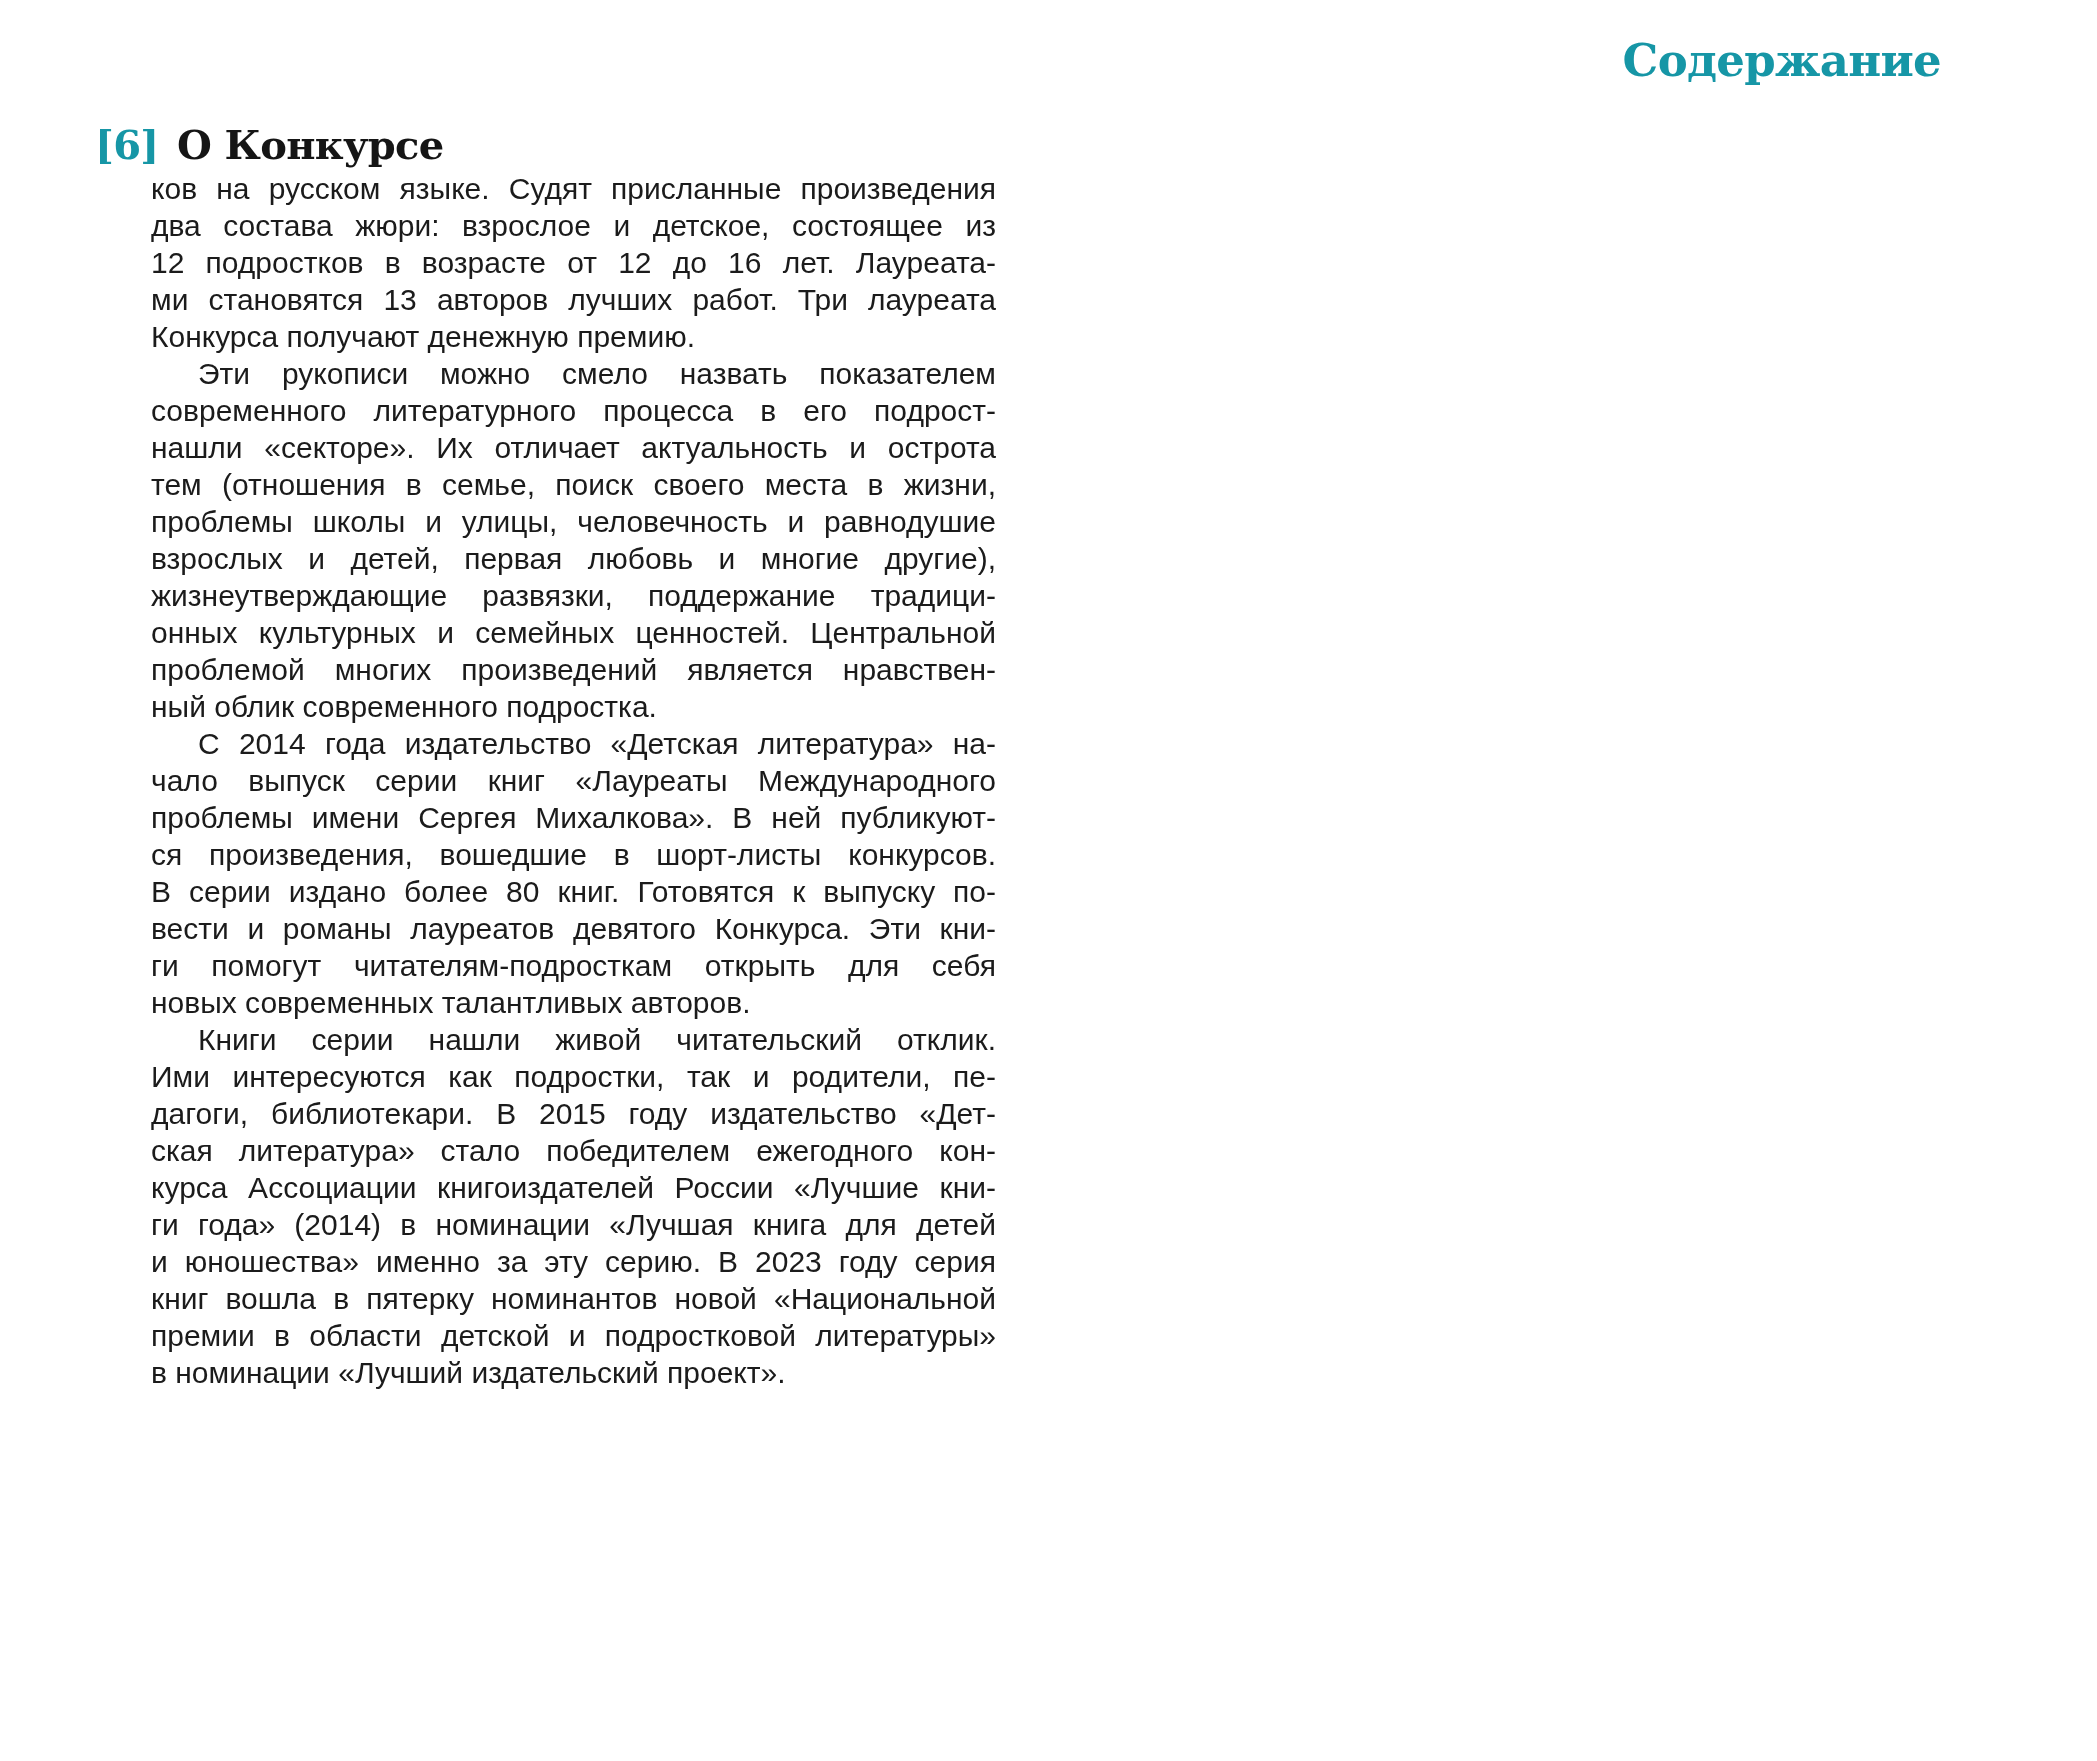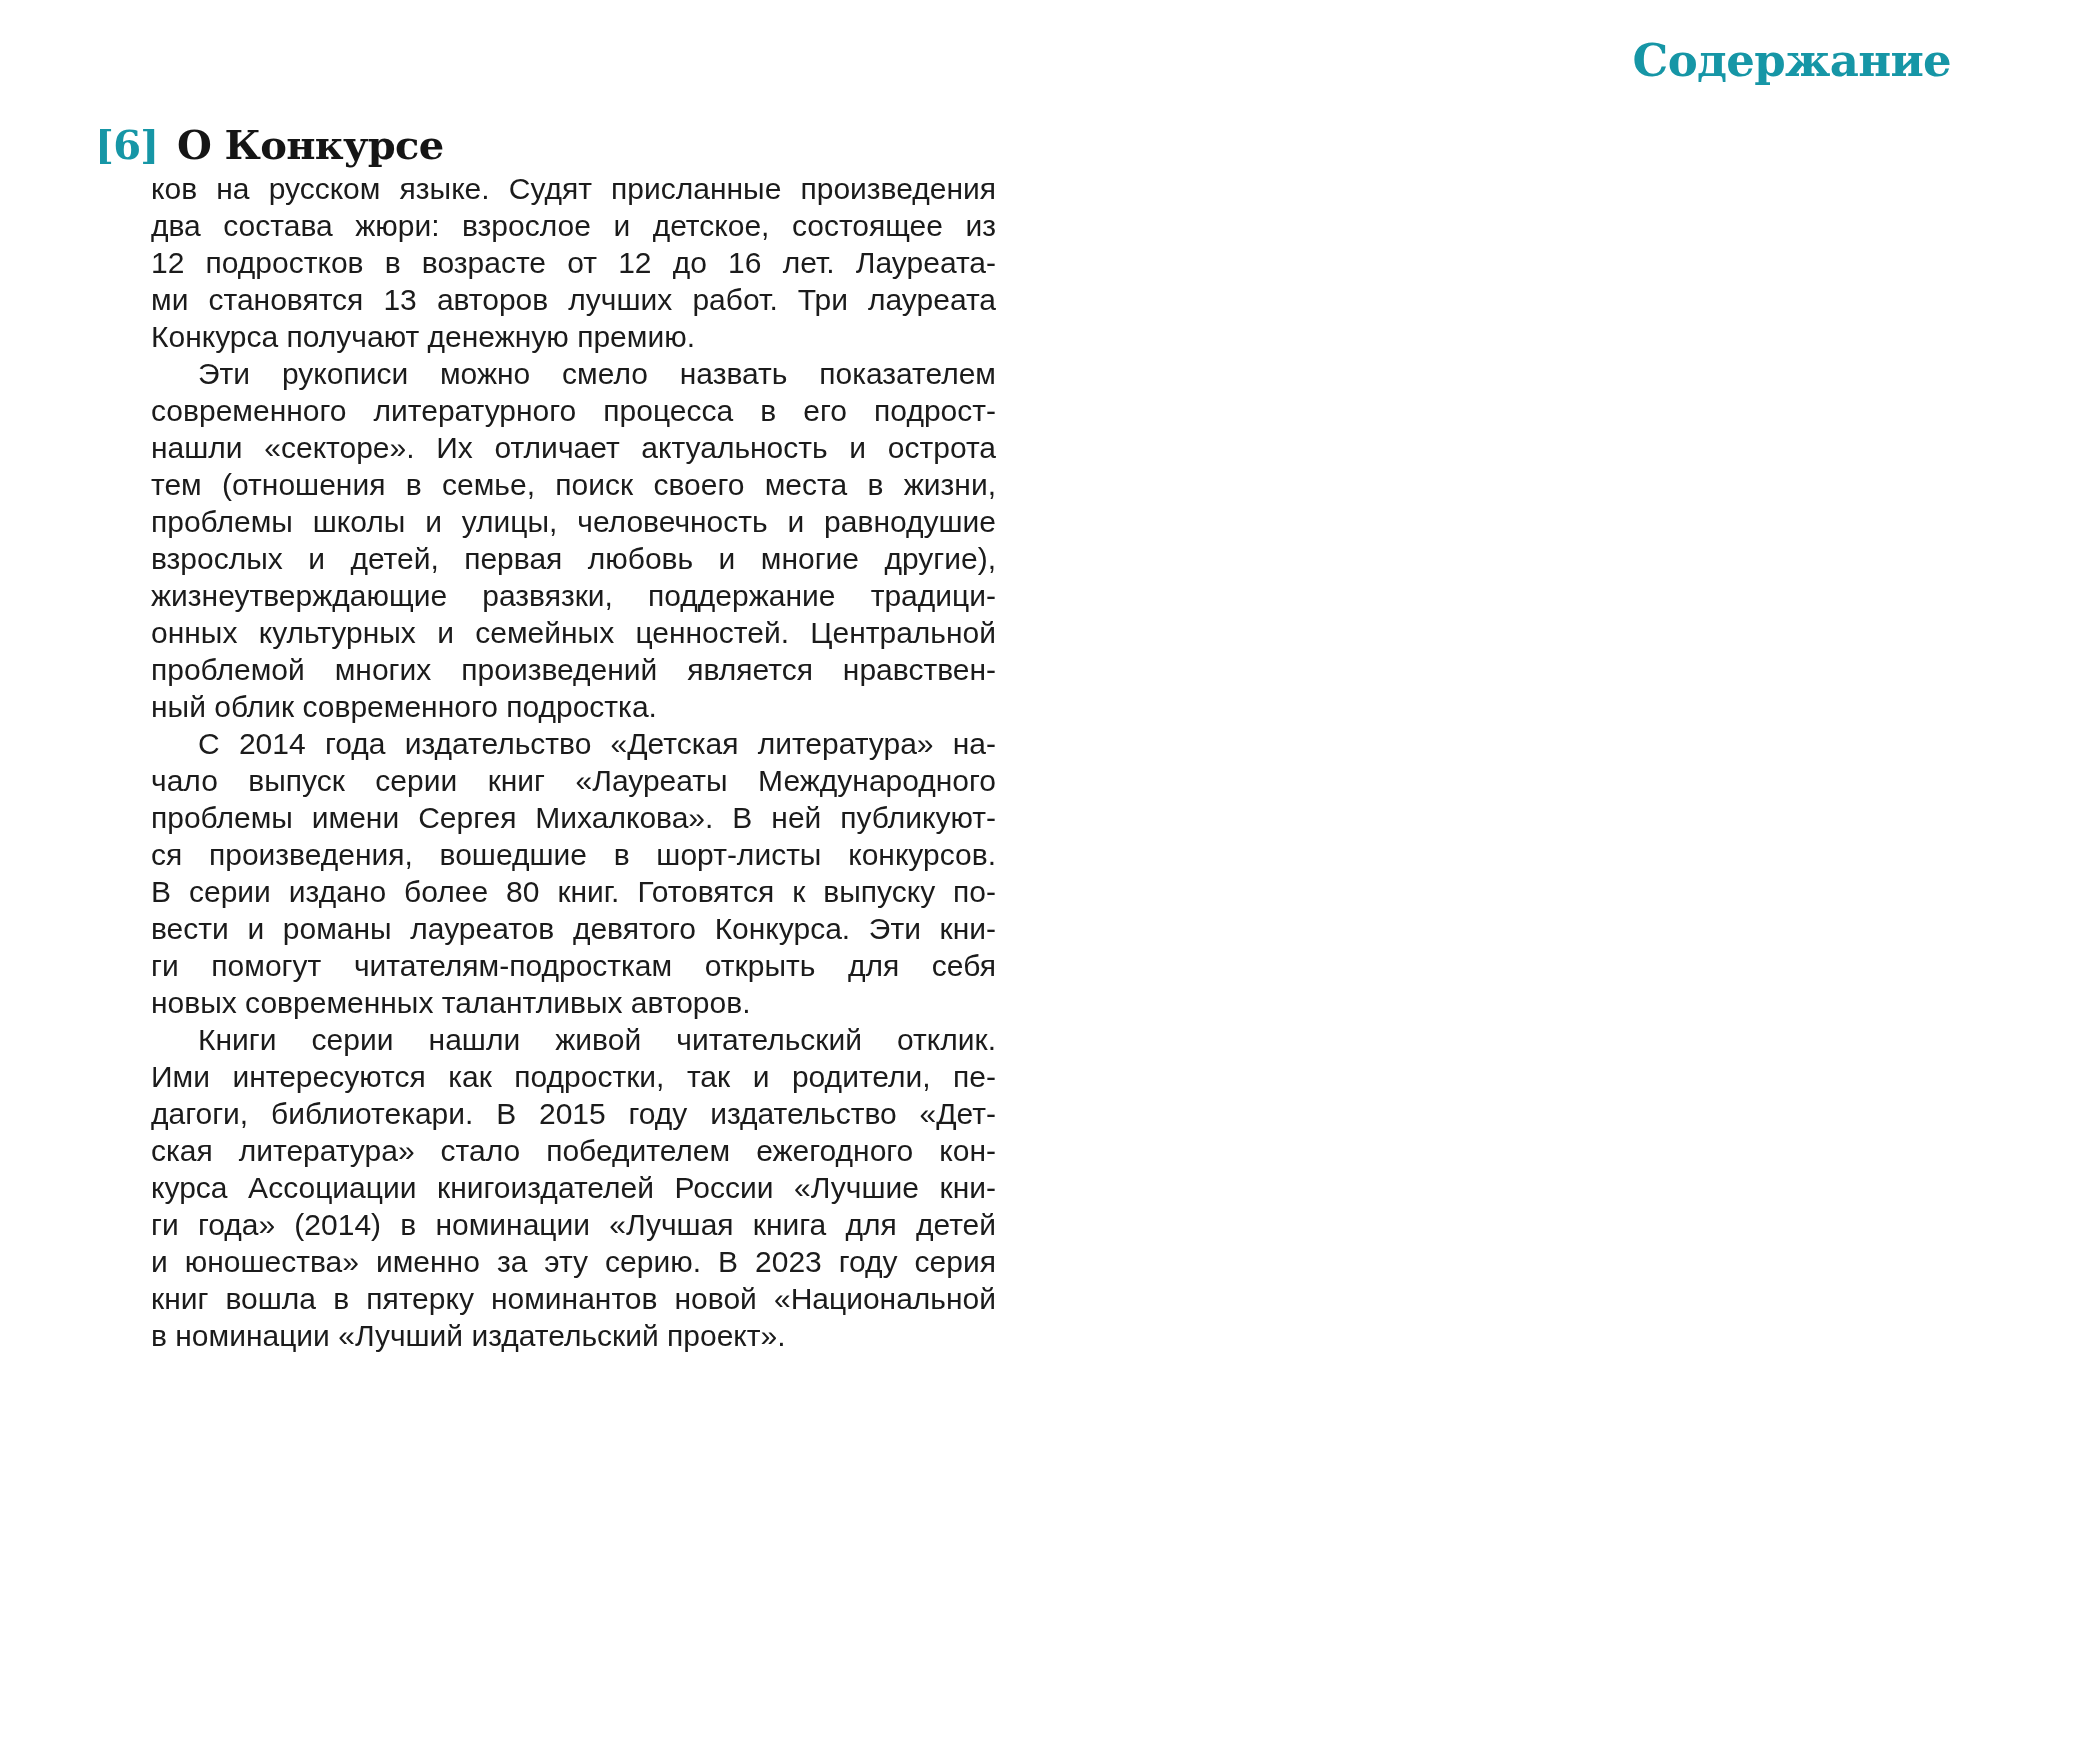--- a/index.html
+++ b/index.html
@@ -32,21 +32,21 @@
   .body-block .line{
     text-align:justify;
     text-align-last:justify;
     height:37px;
   }
   .body-block .line.last{text-align-last:left;}
   .body-block .line.indent{text-indent:47px;}
 
   
   .toc-title{
-    position:absolute;right:146px;top:30px;
+    position:absolute;right:156px;top:30px;
     font-family:"DejaVu Serif",serif;font-weight:bold;
     font-size:45px;line-height:61px;letter-spacing:-0.7px;
     color:var(--accent);
   }
 </style>
 </head>
 <body style="--accent: #1696a6; background: rgb(255, 255, 255);">
 
 <div class="page" id="page-left">
   <div class="l-header">
@@ -78,20 +78,21 @@
       <div class="line">ги помогут читателям-подросткам открыть для себя</div>
       <div class="line last">новых современных талантливых авторов.</div>
       <div class="line indent">Книги серии нашли живой читательский отклик.</div>
       <div class="line">Ими интересуются как подростки, так и родители, пе-</div>
       <div class="line">дагоги, библиотекари. В 2015 году издательство «Дет-</div>
       <div class="line">ская литература» стало победителем ежегодного кон-</div>
       <div class="line">курса Ассоциации книгоиздателей России «Лучшие кни-</div>
       <div class="line">ги года» (2014) в номинации «Лучшая книга для детей</div>
       <div class="line">и юношества» именно за эту серию. В 2023 году серия</div>
       <div class="line">книг вошла в пятерку номинантов новой «Национальной</div>
+      <div class="line">премии в области детской и подростковой литературы»</div>
       <div class="line last">в номинации «Лучший издательский проект».</div>
     </div>
 </div>
 
 <div class="page" id="page-right">
   <div class="toc-title">Содержание</div>
 
 </div>
 
 

